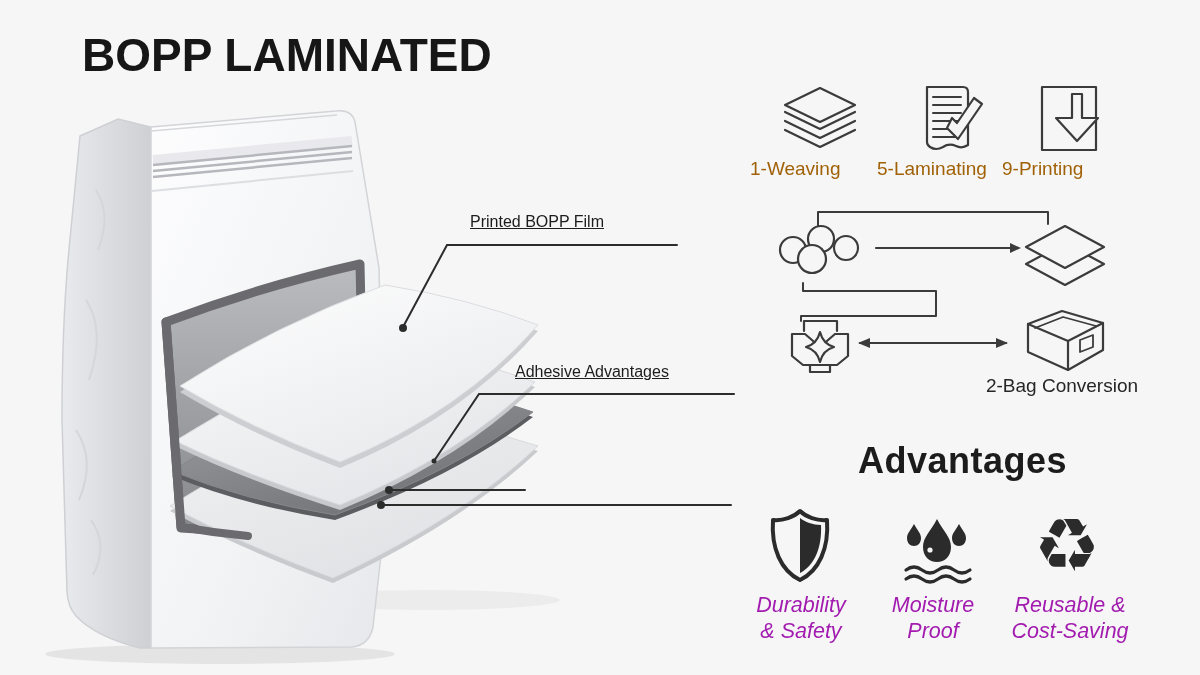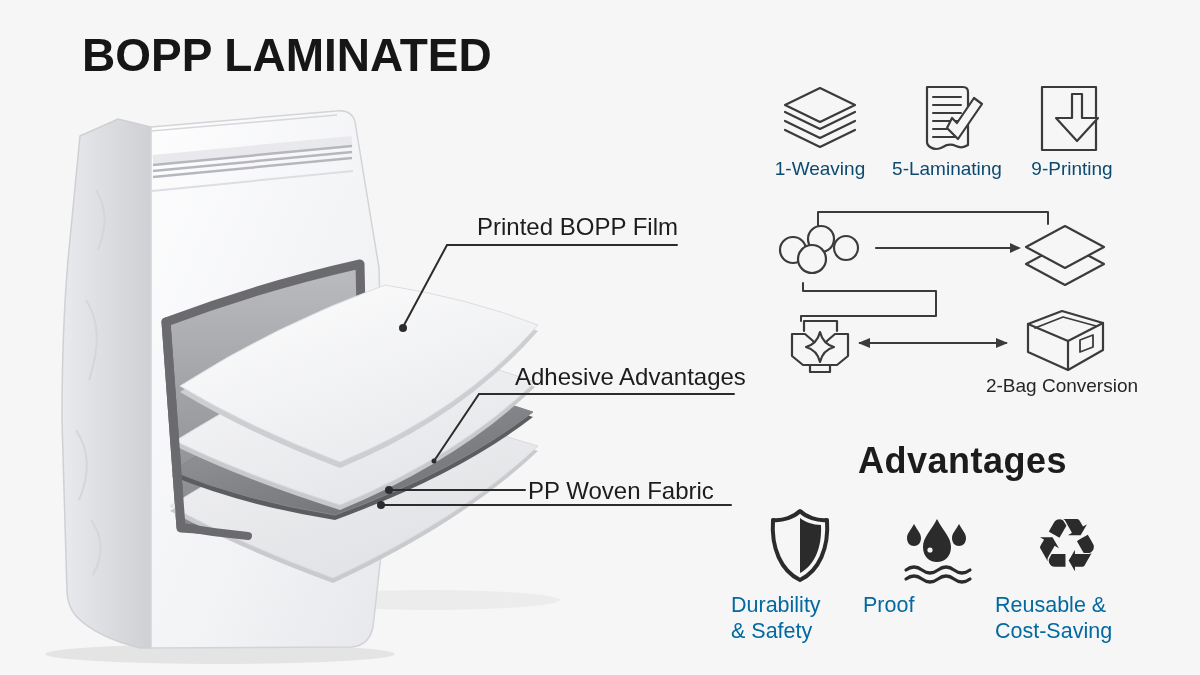--- a/index.html
+++ b/index.html
@@ -1,25 +1,25 @@
 <!DOCTYPE html>
 <html><head>
 <meta charset="utf-8">
 <style>
   html,body{margin:0;padding:0;}
   body{width:1200px;height:675px;position:relative;overflow:hidden;
        background:#f6f6f7;font-family:"Liberation Sans",sans-serif;color:#2a2a2a;}
   .abs{position:absolute;}
   #stage{width:1200px;height:675px;position:relative;}
   .main-title{left:40px;top:28px;font-size:46px;font-weight:800;color:#161616;letter-spacing:0px;margin-left:42px;}
-  .layer-label{font-size:24px;color:#1d1d1d;text-align:center;white-space:nowrap;}
-  .step-label{font-size:19px;color:#0c4a6e;text-align:center;white-space:nowrap;}
+  .layer-label{font-size:16px;color:#1d1d1d;text-align:left;white-space:nowrap;text-decoration:underline;}
+  .step-label{font-size:19px;color:#a16207;white-space:nowrap;}
   .conv-label{font-size:19px;color:#262626;text-align:center;white-space:nowrap;}
   .adv-title{font-size:36px;font-weight:800;color:#1c1c1c;text-align:right;letter-spacing:0.5px;}
-  .adv-caption{font-size:21.5px;line-height:26px;color:#0369a1;text-align:left;}
+  .adv-caption{font-size:21.5px;line-height:26px;color:#a21caf;text-align:center;font-style:italic;}
   .recycle-glyph{font-family:"DejaVu Sans",sans-serif;font-size:74px;line-height:78px;
        color:#2b2b2b;text-align:center;}
   svg{display:block;}
 </style>
 </head>
 <body>
 
 <div id="stage">
 
   <svg class="abs" style="left:0;top:0" width="1200" height="675" viewBox="0 0 1200 675">
@@ -200,37 +200,37 @@
         <path d="M 906,570 Q 914,564 922,570 Q 930,576 938,570 Q 946,564 954,570 Q 962,576 970,570" fill="none" stroke="#2b2b2b" stroke-width="3.2" stroke-linecap="round"></path>
         <path d="M 906,579 Q 914,573 922,579 Q 930,585 938,579 Q 946,573 954,579 Q 962,585 970,579" fill="none" stroke="#2b2b2b" stroke-width="3.2" stroke-linecap="round"></path>
       </g>
     </g>
   </svg>
 
   <div class="abs main-title">BOPP LAMINATED</div>
 
   <div class="abs layer-label" style="left:470px;top:213px;width:215px">Printed BOPP Film</div>
   <div class="abs layer-label" style="left:515px;top:363px;width:220px">Adhesive Advantages</div>
-  <div class="abs layer-label" style="left:528px;top:477px;width:175px">PP Woven Fabric</div>
 
   <div class="abs step-label" style="left:750px;top:158px;width:140px">1-Weaving</div>
   <div class="abs step-label" style="left:877px;top:158px;width:140px">5-Laminating</div>
   <div class="abs step-label" style="left:1002px;top:158px;width:140px">9-Printing</div>
 
   <div class="abs conv-label" style="left:982px;top:375px;width:160px">2-Bag Conversion</div>
 
   <div class="abs adv-title" style="left:827px;top:440px;width:240px">Advantages</div>
 
   <div class="abs recycle-glyph" style="left:1022px;top:506px;width:90px">♻</div>
 
   <div class="abs adv-caption" style="left:731px;top:592px;width:140px">
     <div>Durability</div>
     <div>&amp; Safety</div>
   </div>
   <div class="abs adv-caption" style="left:863px;top:592px;width:140px">
+    <div>Moisture</div>
     <div>Proof</div>
   </div>
   <div class="abs adv-caption" style="left:995px;top:592px;width:150px">
     <div>Reusable &amp;</div>
     <div>Cost-Saving</div>
   </div>
 
 </div>
 
 </body></html>

